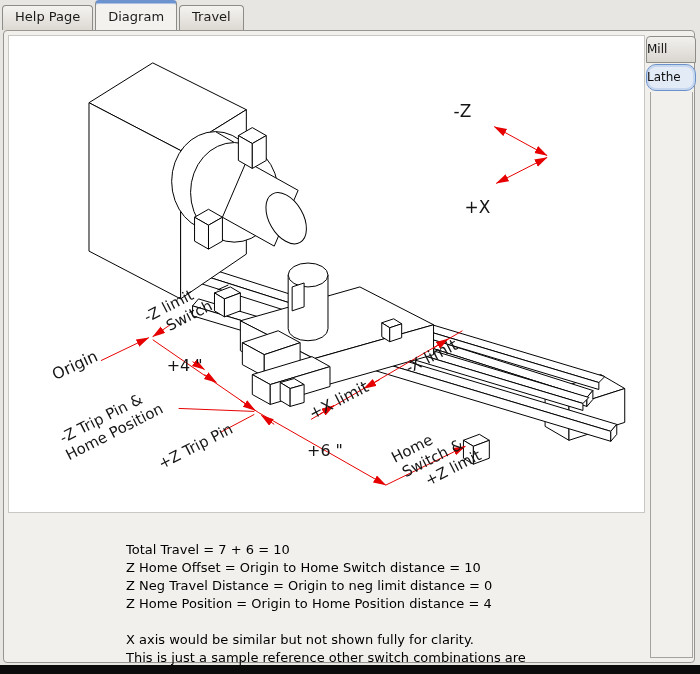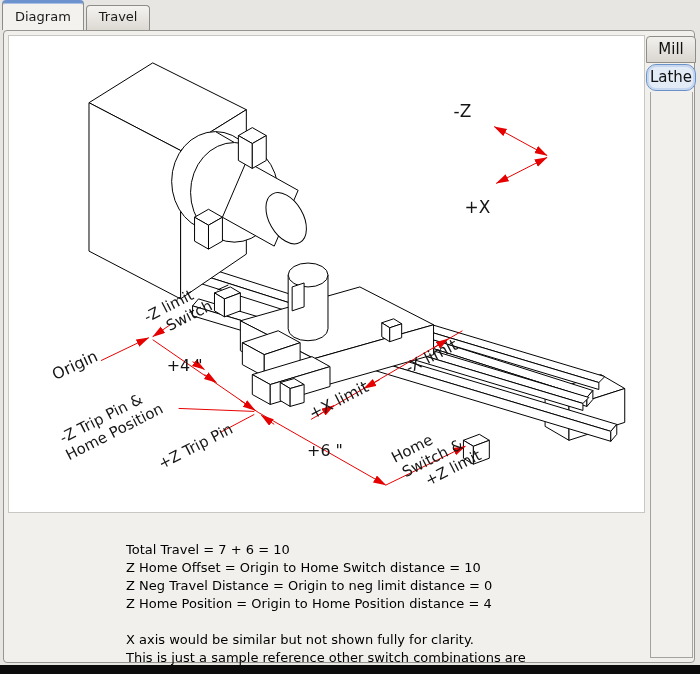--- a/index.html
+++ b/index.html
@@ -27,21 +27,21 @@
     background:#f1f0ed;border:1px solid #97958f;border-radius:4px;box-sizing:border-box;
   }
   .canvas{
     position:absolute;left:4px;top:4px;width:637px;height:478px;
     background:#ffffff;border:1px solid #c9c7c2;box-sizing:border-box;
   }
   .canvas svg{display:block;}
   
   .side-tab{
     position:absolute;box-sizing:border-box;left:646px;width:50px;height:27px;
-    font-size:15px;text-align:center;line-height:24px;color:#111;cursor:default;
+    font-size:12px;line-height:24px;color:#111;cursor:default;
   }
   .side-tab.mill{
     top:36px;background:linear-gradient(#f2f0ed,#d9d6d0);
     border:1px solid #8f8d87;border-radius:4px 4px 0 0;
   }
   .side-tab.lathe{
     top:64px;background:#e3ebf7;border:1px solid #6b91c9;border-radius:10px;
     box-shadow:0 0 0 2px #c7d7ef inset;
   }
   .side-panel{
@@ -61,20 +61,21 @@
   .wire{fill:none;stroke:#000000;stroke-width:1;}
   .red{stroke:#e60000;stroke-width:1;fill:none;}
   .lbl{font-family:"DejaVu Sans","Liberation Sans",sans-serif;font-size:15px;fill:#151515;}
   .lbl.big{font-size:16px;}
   .lbl.axis{font-size:17px;}
 </style>
 </head>
 <body>
 
 <div class="tabbar">
+  <div class="tab">Help Page</div>
   <div class="tab active">Diagram</div>
   <div class="tab">Travel</div>
 </div>
 
 <div class="frame">
 
   <div class="canvas">
     <svg width="635" height="476" viewBox="0 0 637 478">
       <defs>
         <marker id="arr" markerWidth="14" markerHeight="10" refX="12.5" refY="4" orient="auto-start-reverse" markerUnits="userSpaceOnUse">

